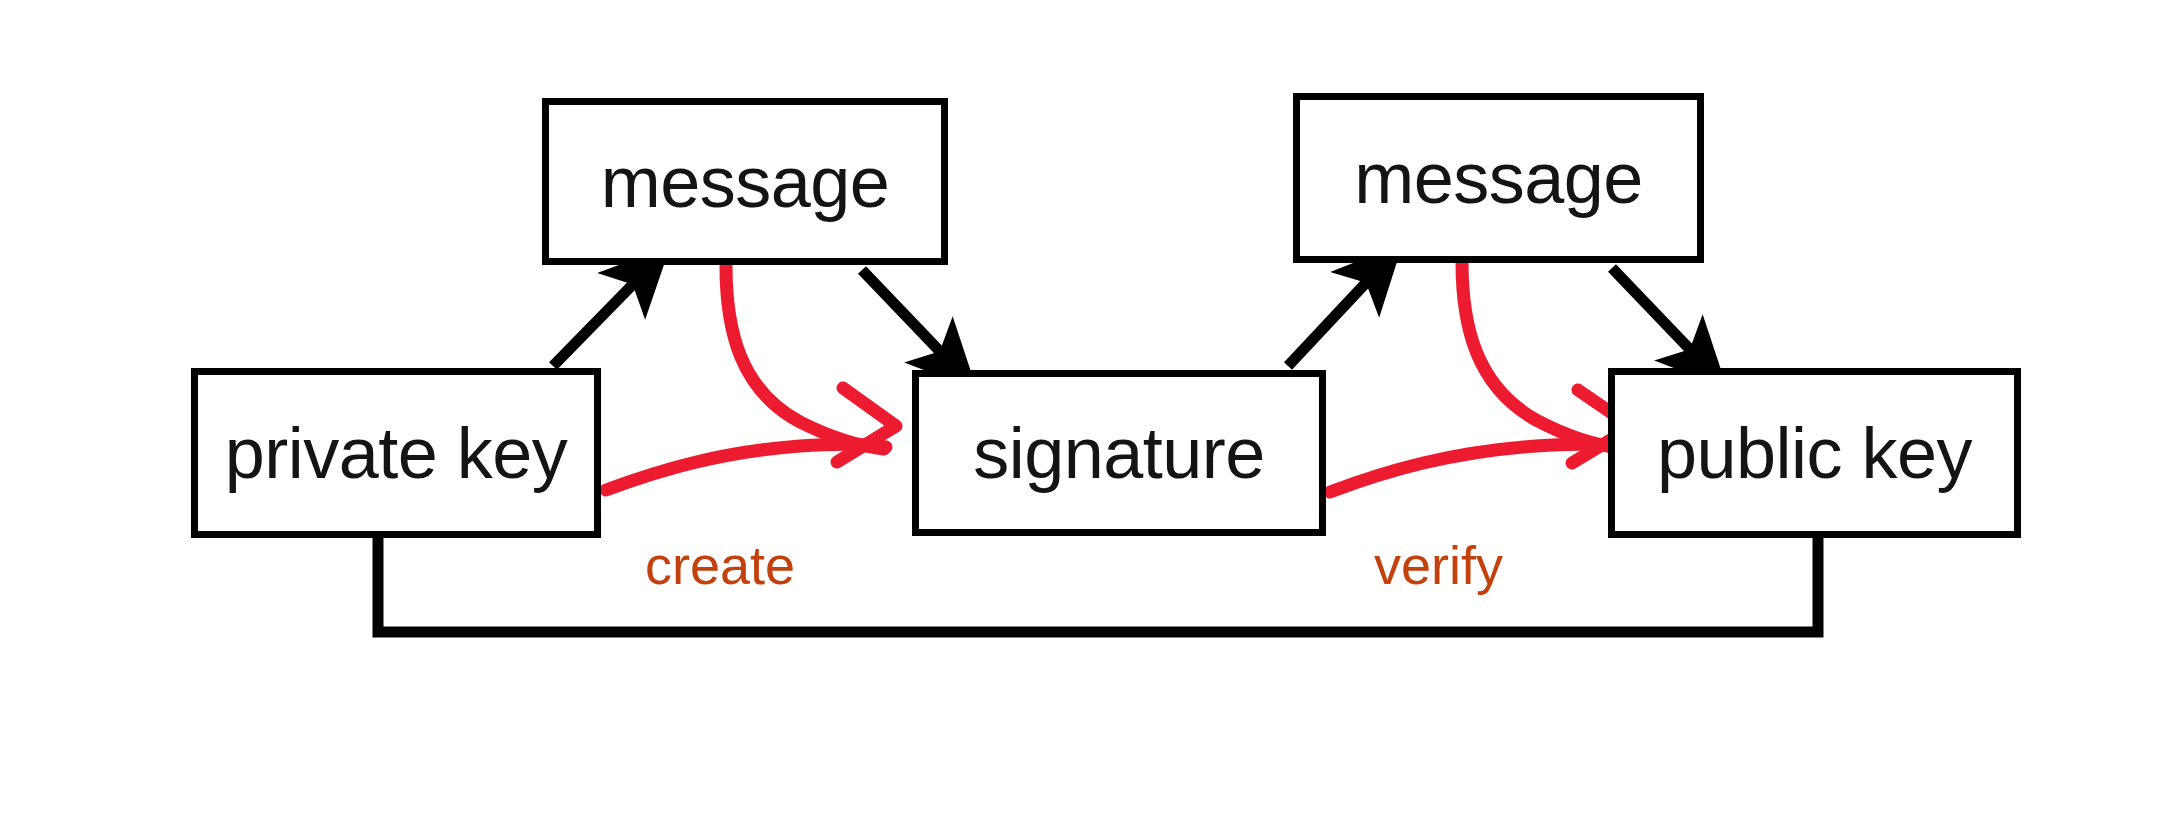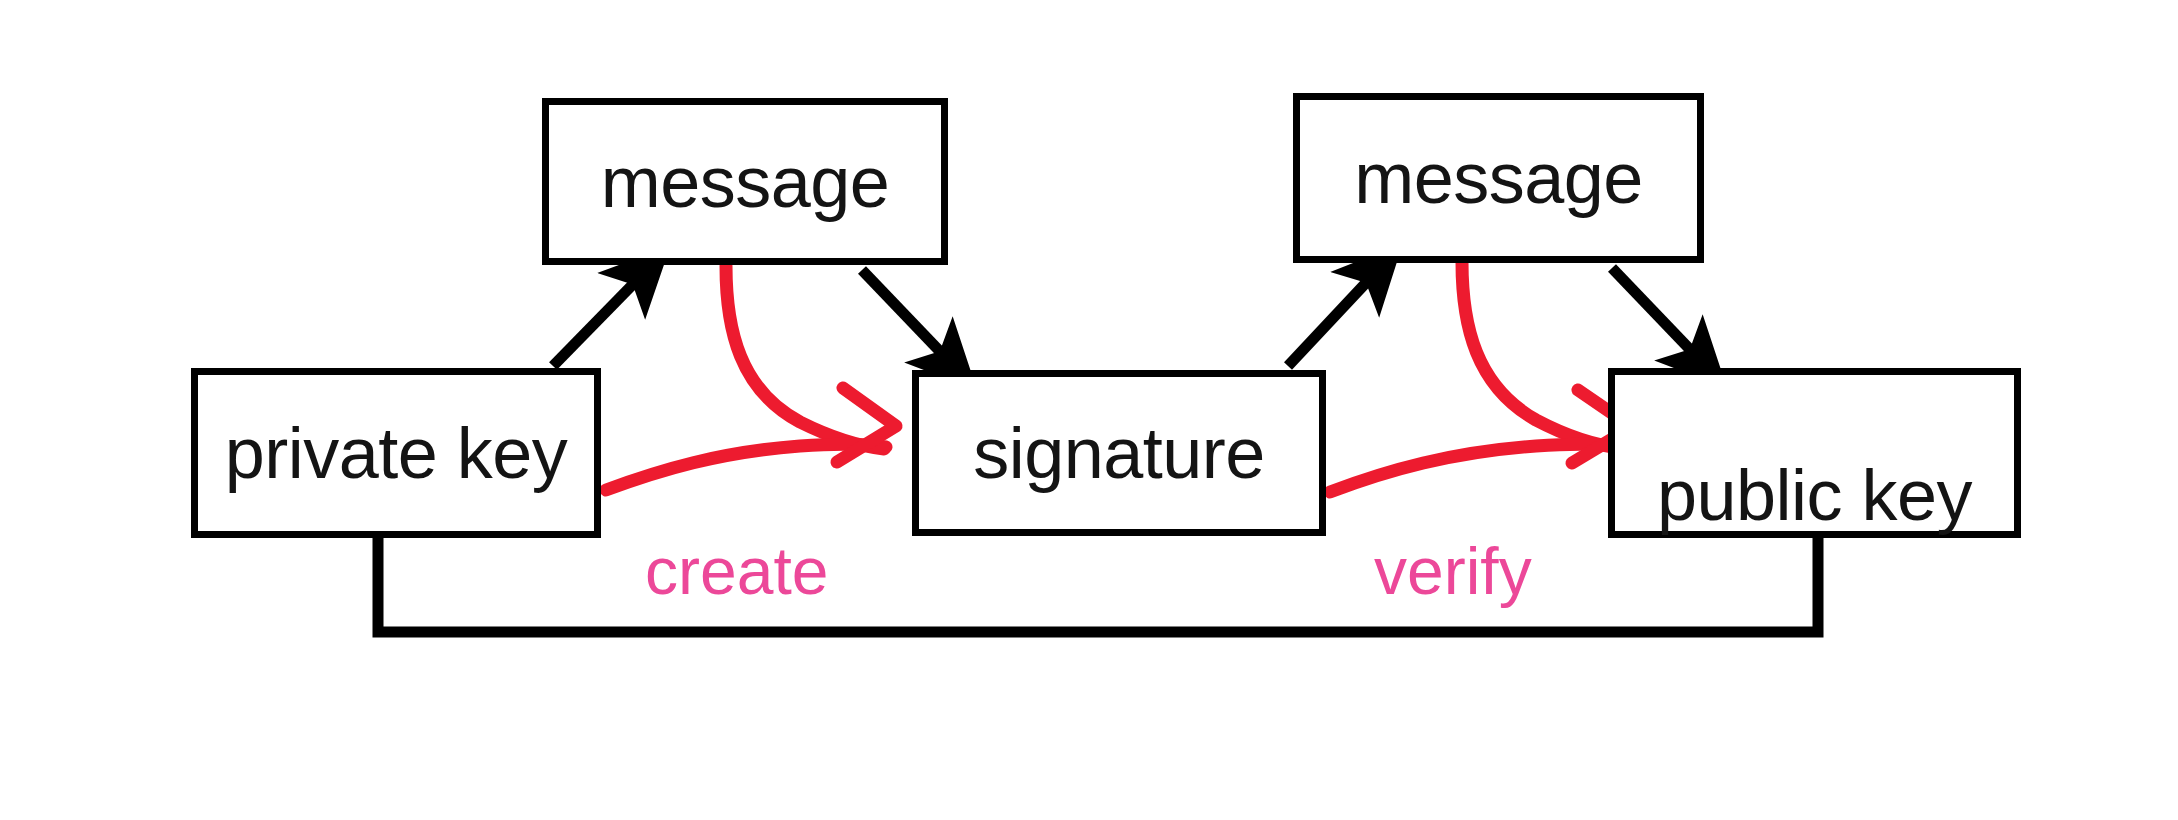--- a/index.html
+++ b/index.html
@@ -44,33 +44,33 @@
     font-size: 72px;
     line-height: 1;
     color: #141414;
     letter-spacing: -0.5px;
     white-space: nowrap;
     user-select: none;
   }
   .edge-label {
     position: absolute;
     font-family: "Liberation Sans", sans-serif;
-    font-size: 66px;
+    font-size: 54px;
     line-height: 1;
-    color: #ec4899;
+    color: #c2410c;
     white-space: nowrap;
     z-index: 6;
     user-select: none;
   }
   
   #box-message-left   { left: 542px;  top: 98px;  width: 406px; height: 167px; }
   #box-message-right  { left: 1293px; top: 93px;  width: 411px; height: 170px; }
   #box-private-key    { left: 191px;  top: 368px; width: 410px; height: 170px; }
   #box-signature      { left: 912px;  top: 370px; width: 414px; height: 166px; }
-  #box-public-key     { left: 1608px; top: 368px; width: 413px; height: 170px; align-items: flex-end; }
+  #box-public-key     { left: 1608px; top: 368px; width: 413px; height: 170px; }
   
   #label-create { left: 645px;  top: 538px; }
   #label-verify { left: 1374px; top: 538px; }
 </style>
 </head>
 <body>
 
 <div id="diagram-root">
 
   <svg id="diagram-svg" viewBox="0 0 2178 820">

